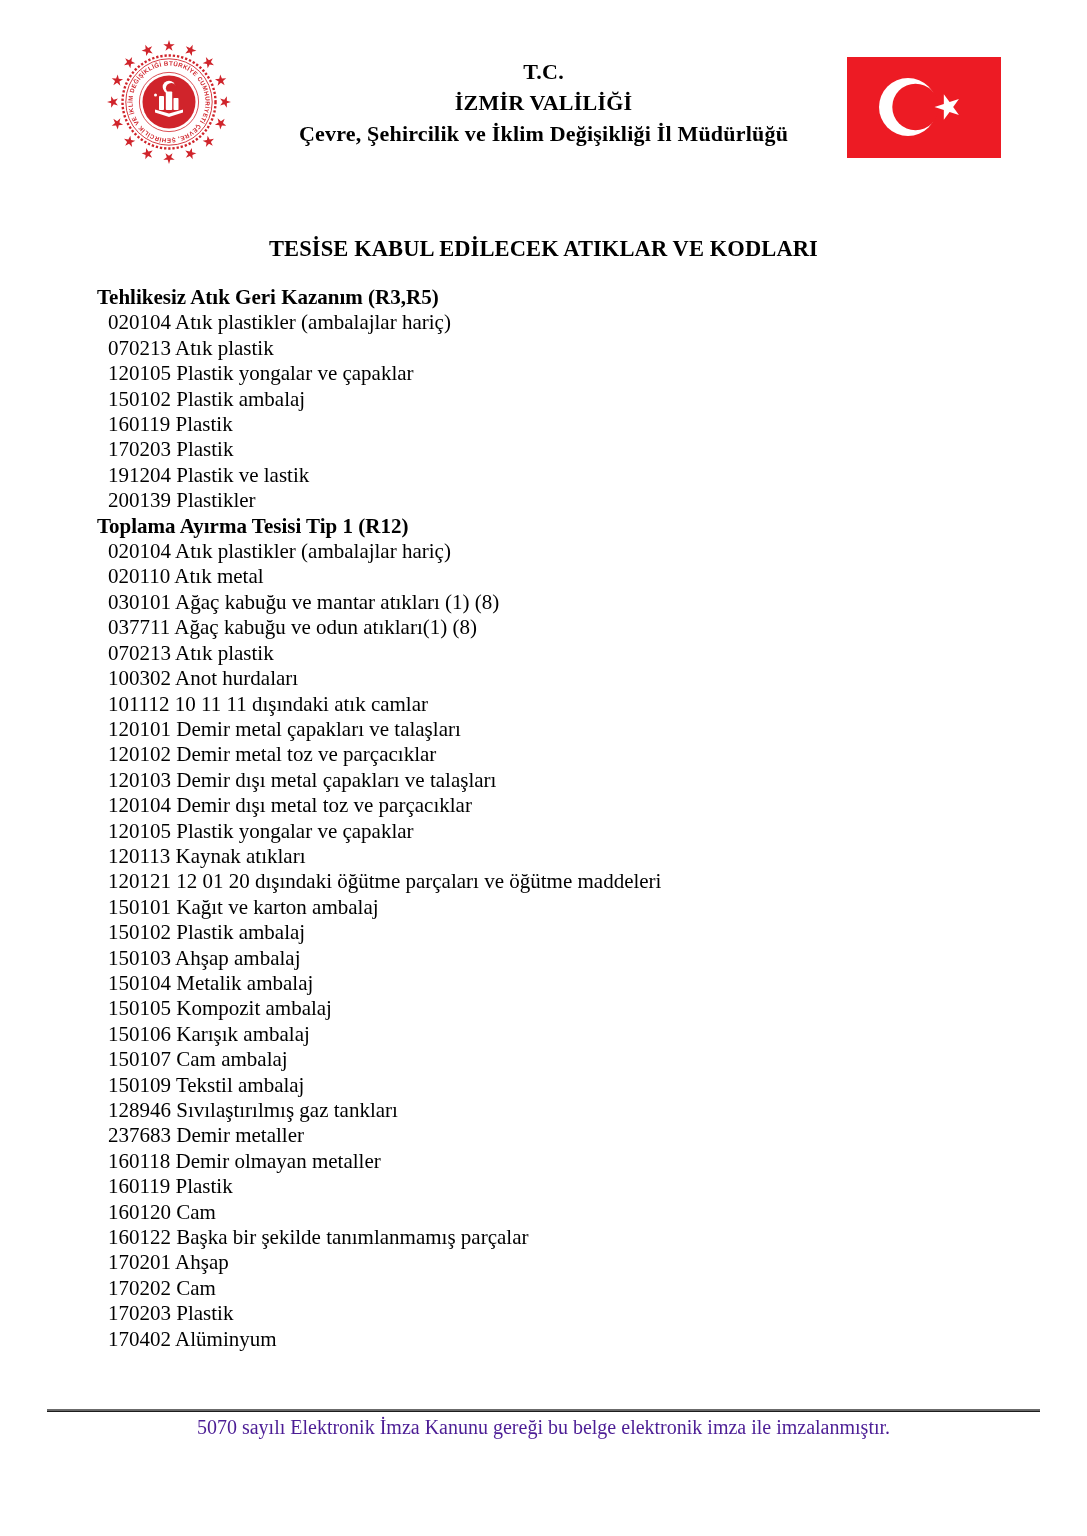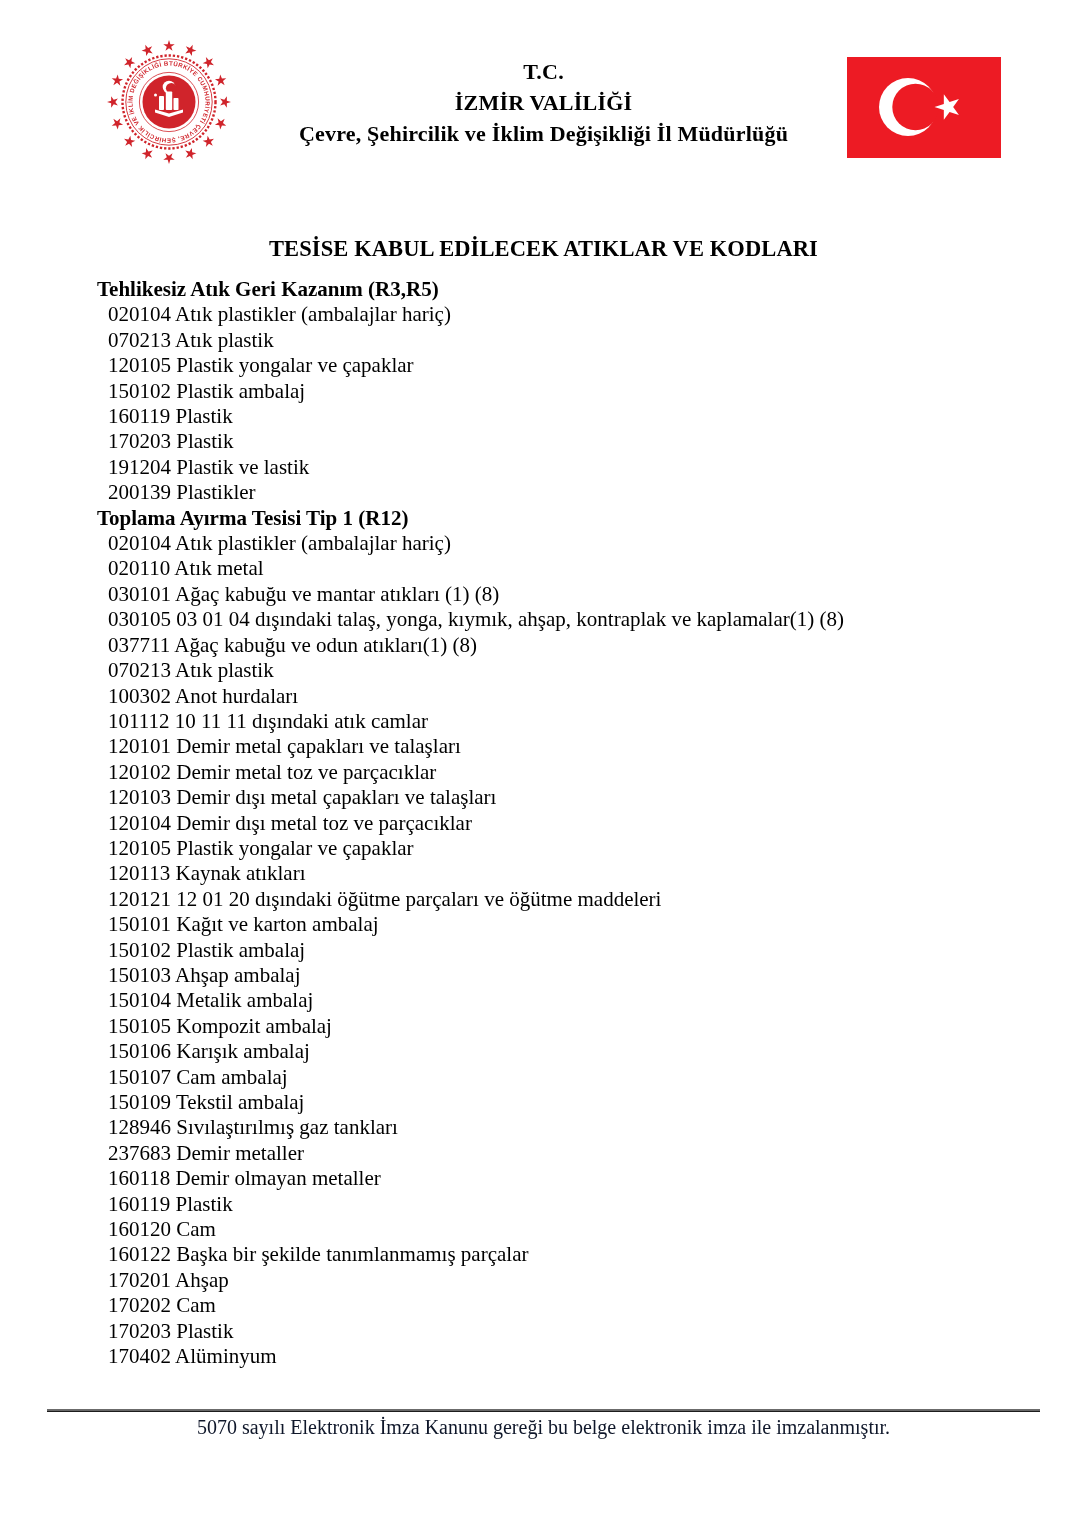--- a/index.html
+++ b/index.html
@@ -40,21 +40,21 @@
     left: 0; right: 0; top: 221px;
     text-align: center;
     font-weight: bold;
     font-size: 22.5px;
     letter-spacing: 0.1px;
   }
 
   
   .content {
     position: absolute;
-    left: 97px; top: 277px; right: 30px;
+    left: 97px; top: 285px; right: 30px;
     font-size: 21px;
     line-height: 25.4px;
   }
   .section-heading {
     font-size: 21px;
     font-weight: bold;
     margin: 0;
     line-height: 25.4px;
   }
   .item {
@@ -155,21 +155,20 @@
       <div class="item"><span>120105</span> <span>Plastik yongalar ve çapaklar</span></div>
       <div class="item"><span>150102</span> <span>Plastik ambalaj</span></div>
       <div class="item"><span>160119</span> <span>Plastik</span></div>
       <div class="item"><span>170203</span> <span>Plastik</span></div>
       <div class="item"><span>191204</span> <span>Plastik ve lastik</span></div>
       <div class="item"><span>200139</span> <span>Plastikler</span></div>
       <h2 class="section-heading">Toplama Ayırma Tesisi Tip 1 (R12)</h2>
       <div class="item"><span>020104</span> <span>Atık plastikler (ambalajlar hariç)</span></div>
       <div class="item"><span>020110</span> <span>Atık metal</span></div>
       <div class="item"><span>030101</span> <span>Ağaç kabuğu ve mantar atıkları (1) (8)</span></div>
-      <div class="item"><span>030105</span> <span>03 01 04 dışındaki talaş, yonga, kıymık, ahşap, kontraplak ve kaplamalar(1) (8)</span></div>
       <div class="item"><span>037711</span> <span>Ağaç kabuğu ve odun atıkları(1) (8)</span></div>
       <div class="item"><span>070213</span> <span>Atık plastik</span></div>
       <div class="item"><span>100302</span> <span>Anot hurdaları</span></div>
       <div class="item"><span>101112</span> <span>10 11 11 dışındaki atık camlar</span></div>
       <div class="item"><span>120101</span> <span>Demir metal çapakları ve talaşları</span></div>
       <div class="item"><span>120102</span> <span>Demir metal toz ve parçacıklar</span></div>
       <div class="item"><span>120103</span> <span>Demir dışı metal çapakları ve talaşları</span></div>
       <div class="item"><span>120104</span> <span>Demir dışı metal toz ve parçacıklar</span></div>
       <div class="item"><span>120105</span> <span>Plastik yongalar ve çapaklar</span></div>
       <div class="item"><span>120113</span> <span>Kaynak atıkları</span></div>
@@ -188,15 +187,15 @@
       <div class="item"><span>160119</span> <span>Plastik</span></div>
       <div class="item"><span>160120</span> <span>Cam</span></div>
       <div class="item"><span>160122</span> <span>Başka bir şekilde tanımlanmamış parçalar</span></div>
       <div class="item"><span>170201</span> <span>Ahşap</span></div>
       <div class="item"><span>170202</span> <span>Cam</span></div>
       <div class="item"><span>170203</span> <span>Plastik</span></div>
       <div class="item"><span>170402</span> <span>Alüminyum</span></div>
     </main>
 
   <div class="footer-rule"></div>
-  <div class="footer-note" style="color: #0f172a;">5070 sayılı Elektronik İmza Kanunu gereği bu belge elektronik imza ile imzalanmıştır.</div>
+  <div class="footer-note" style="color: #4c1d95;">5070 sayılı Elektronik İmza Kanunu gereği bu belge elektronik imza ile imzalanmıştır.</div>
 
 </div>
 
 </body></html>

